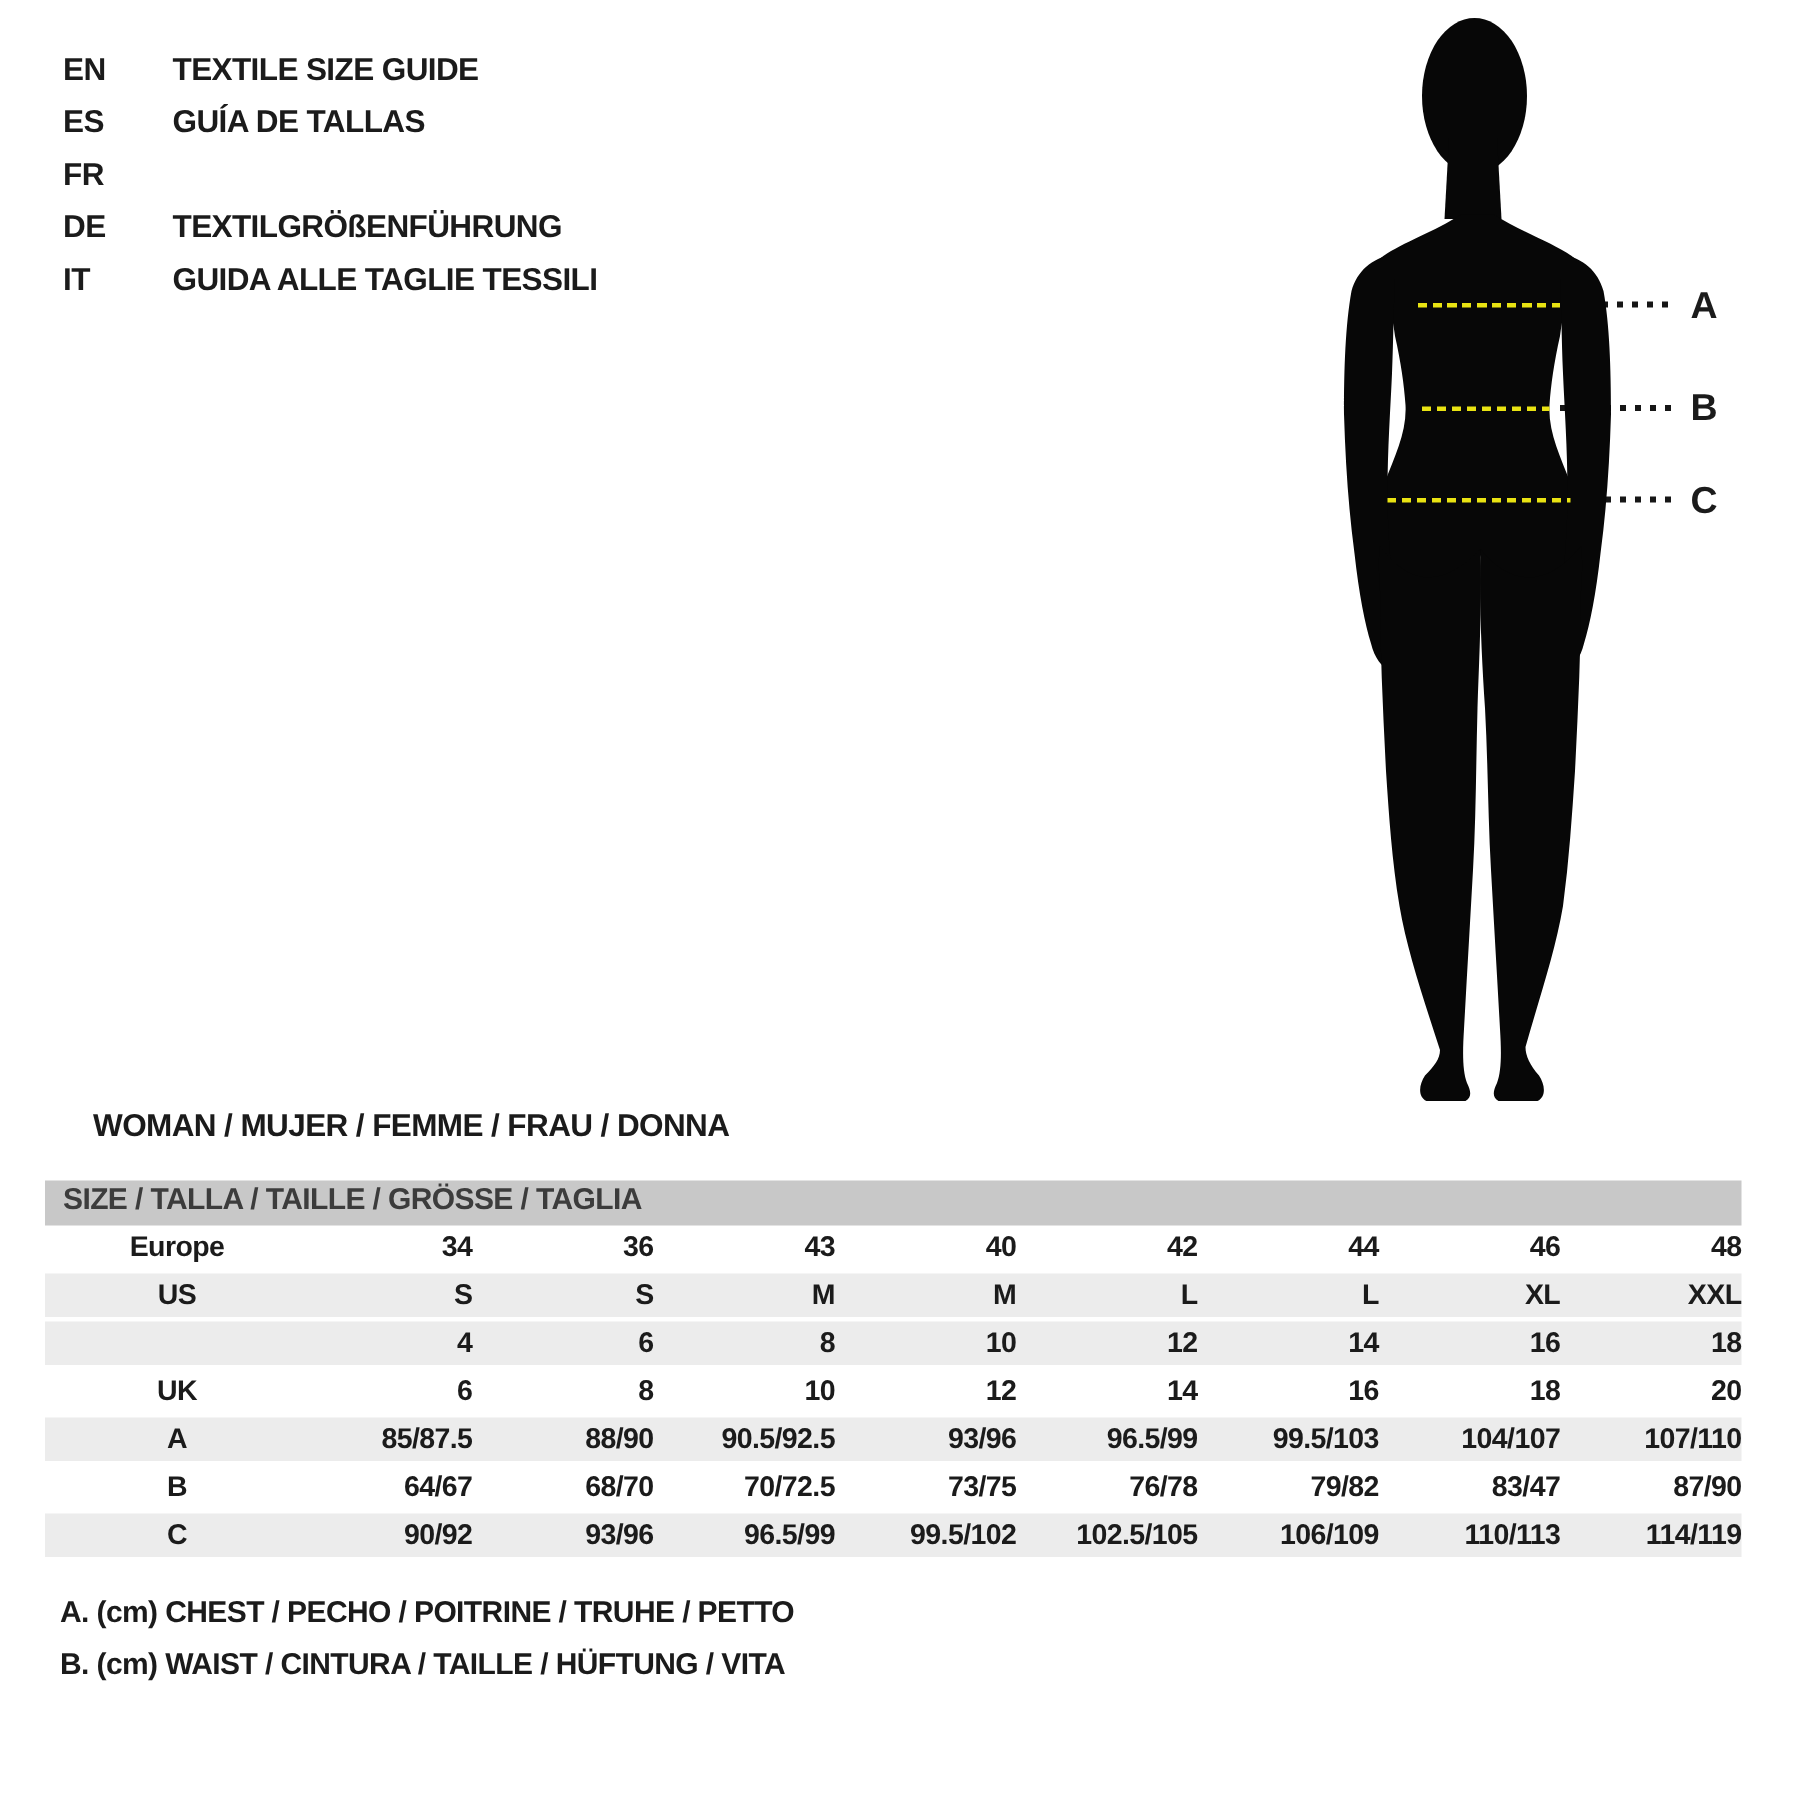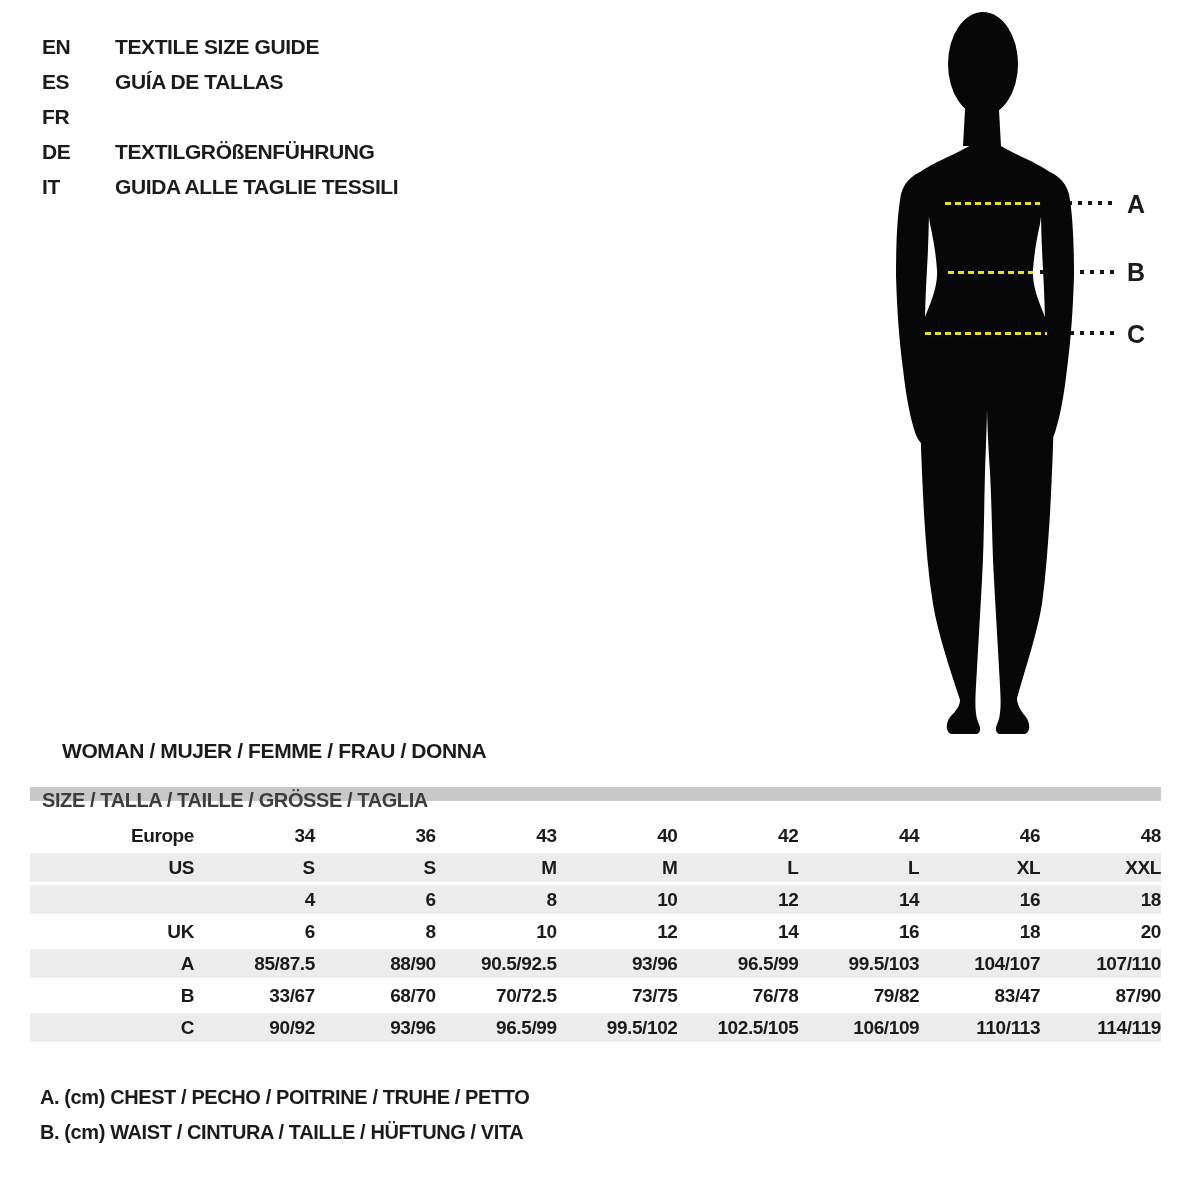--- a/index.html
+++ b/index.html
@@ -34,31 +34,31 @@
   .dash-c { left:925px;  top:332px; width:122px; }
   .mlabel { position:absolute; left:1127px; width:40px; height:26px; line-height:26px;
             font-size:25px; font-weight:700; z-index:3; }
   .label-a { top:191px; } .label-b { top:259px; } .label-c { top:321px; }
 
   
   .group-title { position:absolute; left:25px; top:739px; font-size:21px; white-space:nowrap;margin-left:37px; }
 
   
   .size-table { position:absolute; left:30px; top:787px; width:1131px; }
-  .thead { height:14px; line-height:27px; padding-left:12px; font-size:20px;
-           color:#3c3c3c; background:var(--hdr-bg); margin-bottom:20px; }
+  .thead { height:30px; line-height:27px; padding-left:12px; font-size:20px;
+           color:#3c3c3c; background:var(--hdr-bg); margin-bottom:0; }
   .trow { display:grid; grid-template-columns:164px repeat(8, 1fr);
           height:29px; align-items:center; margin-bottom:3px; }
   .trow.shaded { background:var(--shade-bg); }
   .cell { font-size:19px; font-weight:700; letter-spacing:-0.4px; white-space:nowrap; }
-  .cell.label { padding-left:12px; text-align:right; }
+  .cell.label { padding-left:12px; text-align:center; }
   .cell.val { text-align:right; }
 
   
-  .legend { position:absolute; left:40px; top:1080px; }
+  .legend { position:absolute; left:40px; top:1058px; }
   .legend-line { height:35px; line-height:35px; font-size:20px; white-space:nowrap; }
 </style>
 </head>
 <body style="--bg: #ffffff; --ink: #1b1b1b; --yellow: #e9e312; --dot: #161616; --hdr-bg: #c8c8c8; --shade-bg: #ececec;">
 
 <div class="canvas">
 
   <section class="lang-list">
     <div class="lang-row">
       <span class="lang-code cond">EN</span>
@@ -193,21 +193,21 @@
           <div class="cell val">88/90</div>
           <div class="cell val">90.5/92.5</div>
           <div class="cell val">93/96</div>
           <div class="cell val">96.5/99</div>
           <div class="cell val">99.5/103</div>
           <div class="cell val">104/107</div>
           <div class="cell val">107/110</div>
         </div>
         <div class="trow">
           <div class="cell label">B</div>
-          <div class="cell val">33/67</div>
+          <div class="cell val">64/67</div>
           <div class="cell val">68/70</div>
           <div class="cell val">70/72.5</div>
           <div class="cell val">73/75</div>
           <div class="cell val">76/78</div>
           <div class="cell val">79/82</div>
           <div class="cell val">83/47</div>
           <div class="cell val">87/90</div>
         </div>
         <div class="trow shaded">
           <div class="cell label">C</div>

